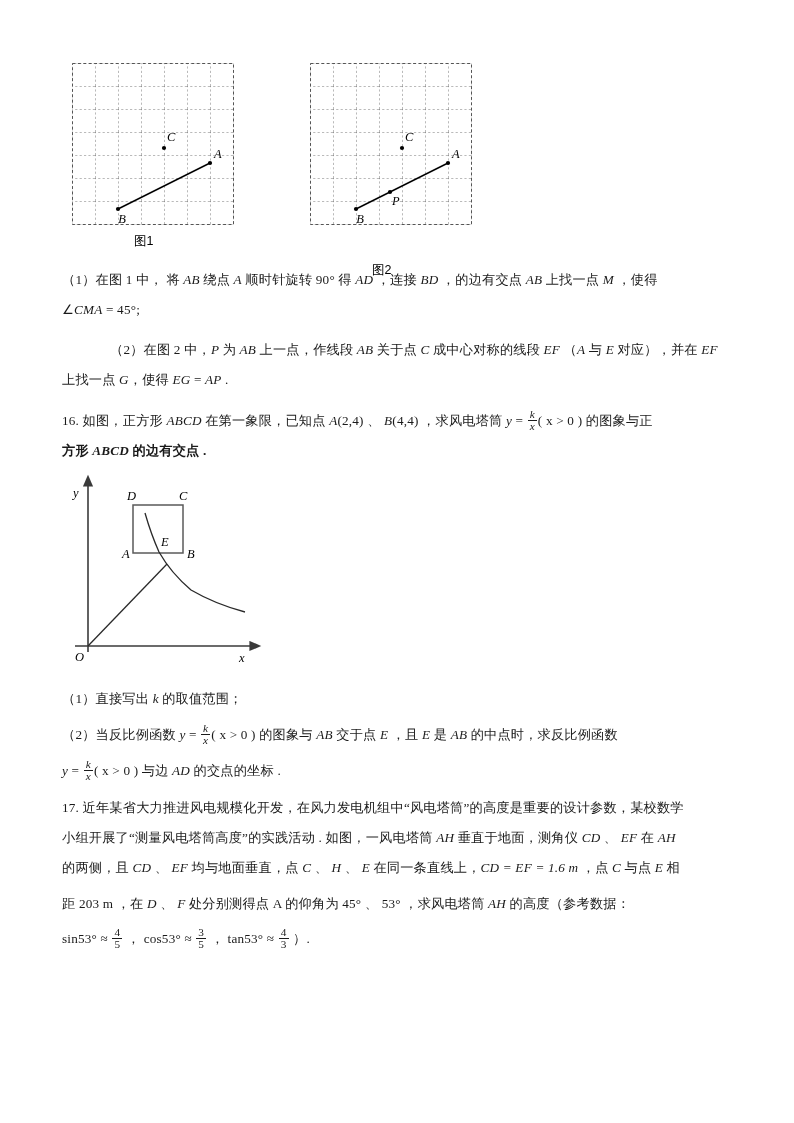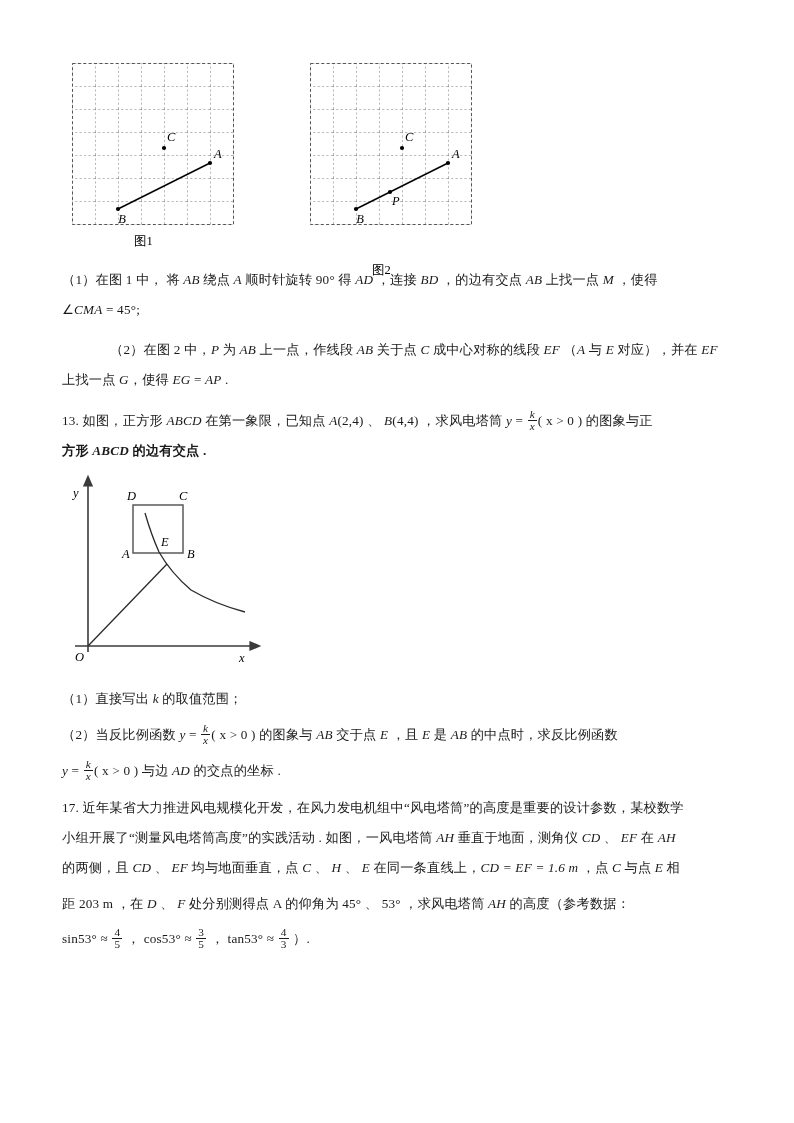--- a/index.html
+++ b/index.html
@@ -36,21 +36,21 @@
     width: 162px;
     height: 162px;
   }
   .gridfig.one { left: 72px; top: 15px; }
   .gridfig.two { left: 310px; top: 15px; }
 
   .figcaption {
     position: absolute;
     top: 185px;
     font-size: 12.5px;
-    font-family: Liberation Serif, serif;
+    font-family: Liberation Sans, sans-serif;
     color: #000;
     white-space: nowrap;
   }
   .figcaption.one { left: 134px; }
   .figcaption.two { left: 372px; margin-top: 29px; }
 
   
   .para {
     position: absolute;
     font-family: "Liberation Serif", serif;
@@ -145,21 +145,21 @@
   </div>
 
   <div class="para" style="left:62px; top:337px; width:680px;margin-left:48px;">
     <span>（2）</span><span>在图 2 中，</span><i class="v">P</i><span> 为 </span><i class="v">AB</i><span> 上一点，作线段 </span><i class="v">AB</i><span> 关于点 </span><i class="v">C</i><span> 成中心对称的线段 </span><i class="v">EF</i><span> （</span><i class="v">A</i><span> 与 </span><i class="v">E</i><span> 对应），并在 </span><i class="v">EF</i>
   </div>
   <div class="para" style="left:62px; top:367px; width:680px;">
     <span>上找一点 </span><i class="v">G</i><span>，使得 </span><i class="v">EG</i><span> = </span><i class="v">AP</i><span> .</span>
   </div>
 
   <div class="para" style="left:62px; top:408px; width:690px;">
-    <span>13.</span>
+    <span>16.</span>
     <span>如图，正方形 </span><i class="v">ABCD</i><span> 在第一象限，已知点 </span><i class="v">A</i><span>(2,4)</span><span> 、 </span><i class="v">B</i><span>(4,4)</span><span> ，求风电塔筒 </span><i class="v">y</i><span> = </span><span class="frac"><i class="v num">k</i><i class="v den">x</i></span><span>( x &gt; 0 )</span><span> 的图象与正</span>
   </div>
   <div class="para" style="left:62px; top:438px; width:690px;font-weight:bold;">
     <span>方形 </span><i class="v">ABCD</i><span> 的边有交点 .</span>
   </div>
 
   <svg class="coordfig" viewBox="0 0 230 205">
     <defs>
       <marker id="ah" markerWidth="9" markerHeight="9" refX="1" refY="3.2" orient="auto">
         <path d="M0,0 L0,6.4 L7.4,3.2 z" fill="#3a3a3a"></path>

